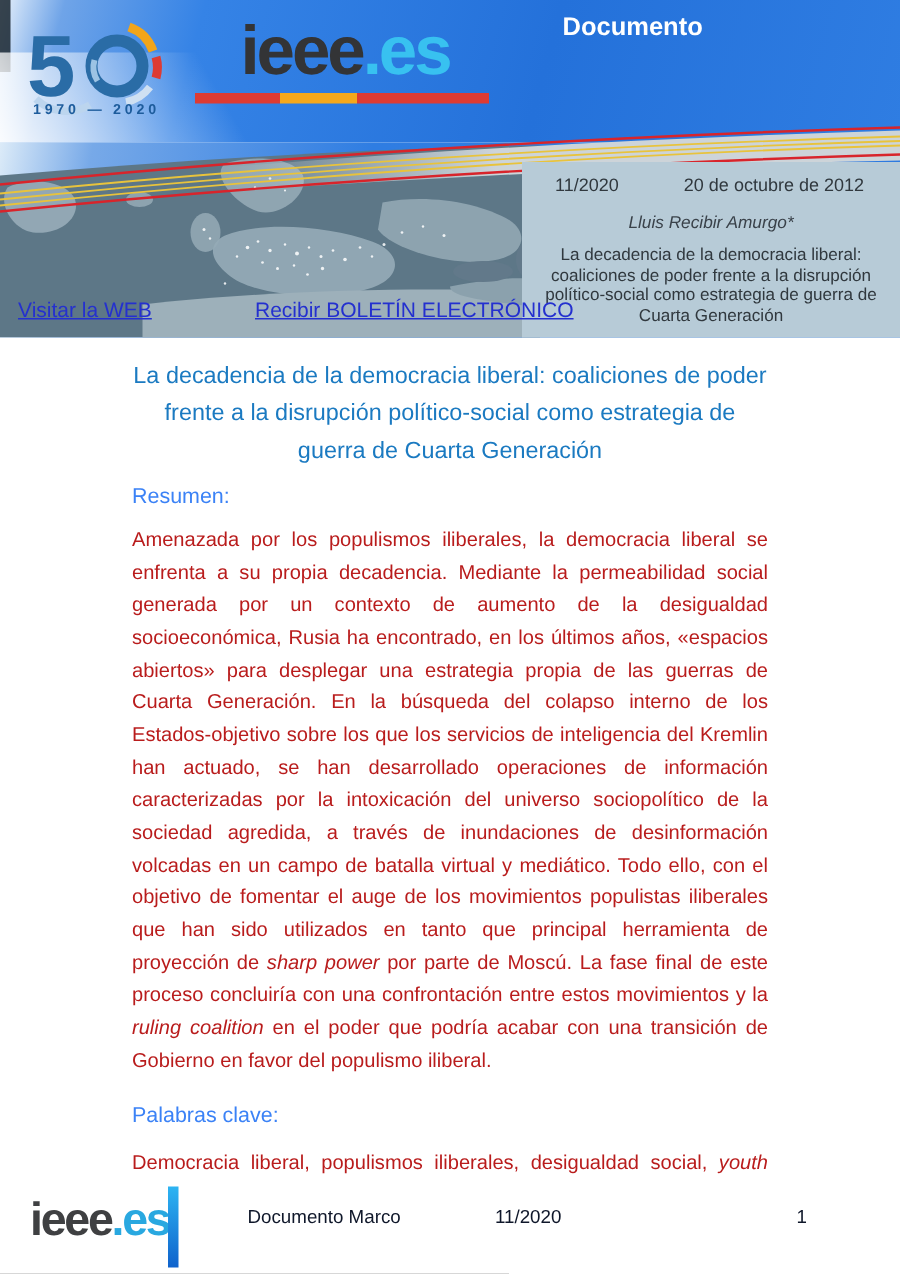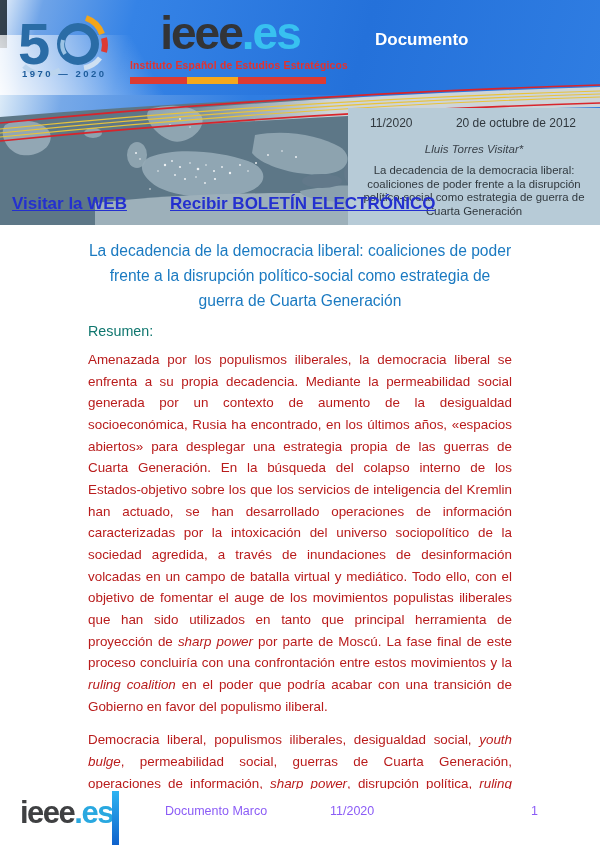--- a/index.html
+++ b/index.html
@@ -19,57 +19,57 @@
 
   .brand { position:absolute; left:130px; top:10px; width:200px; text-align:center; }
   .brand-word { font-size:46px; font-weight:bold; letter-spacing:-2px; line-height:46px; }
   .brand-word .dark { color:#333436; }
   .brand-word .cyan { color:#38c1f0; }
   .brand-sub { margin-top:4px; font-size:10.3px; font-weight:bold; color:#e5322c; letter-spacing:.2px; white-space:nowrap; }
   .brand-stripe { margin-top:6px; height:7px; width:196px;
     background:linear-gradient(to right,#dd3b33 0 29%, #f5a81c 29% 55%, #dd3b33 55% 100%); }
 
   .doctype { position:absolute; left:375px; top:8px; color:#fff; }
-  .doctype-l1 { font-size:17px; font-weight:bold;margin-top:22px; }
+  .doctype-l1 { font-size:17px; font-weight:bold; }
   .doctype-l2 { font-size:37px; margin-top:2px; letter-spacing:.5px; }
 
   
   .hero { position:relative; width:600px; height:130px;
     background:linear-gradient(100deg,#dcebf8 0%,#77a9e8 10%,#2f7de2 40%,#2d7ae0 100%); }
   .hero-map { position:absolute; left:0; top:0; }
   .hero-swoosh { position:absolute; left:0; top:-12px; pointer-events:none; }
 
   .panel { position:absolute; left:348px; top:13px; width:252px; height:117px;
     background:#b7cbd7; padding:6px 10px 0 10px; color:#30383e; }
   .panel-row { display:flex; justify-content:space-between; padding:0 14px 0 12px; font-size:12px; margin-top:2px; }
   .panel-author { text-align:center; font-style:italic; font-size:11.5px; margin-top:13px; color:#3a424a; }
   .panel-title { text-align:center; font-size:11.4px; line-height:13.6px; margin-top:9px; }
 
-  .hero-link { position:absolute; bottom:11px; font-size:17px; font-weight:bold; color:#2430cf;
+  .hero-link { position:absolute; bottom:11px; font-size:14px; font-weight:normal; color:#2430cf;
     text-decoration:underline; white-space:nowrap; }
   .hero-link.web { left:12px; }
   .hero-link.newsletter { left:170px; }
 
   
   .article { padding:0 88px; }
   .article-title { margin-top:13px; text-align:center; color:#1b7ac1; font-size:15.6px; line-height:25px; }
-  .h-blue { color:#0f766e; font-size:14.3px; }
+  .h-blue { color:#3b82f6; font-size:14.3px; }
   .h-resumen { margin-top:10px; }
   .h-palabras { margin-top:19px; }
   .body-text { margin-top:10px; text-align:justify; font-size:13.4px; line-height:21.65px; color:#b91c1c; }
   .keywords { margin-top:12px; line-height:22px; }
 
   
   .footer { position:absolute; left:0; bottom:0; width:600px; height:60px; background:#fff; }
   .f-logo { position:absolute; left:20px; top:6px; font-size:31px; font-weight:bold; letter-spacing:-1.5px; }
   .f-logo .dark { color:#3f4042; }
   .f-logo .cyan { color:#29a8e0; }
   .f-bar { position:absolute; left:112px; top:2px; width:7px; height:54px;
     background:linear-gradient(#2db4f2,#0f62cc); }
-  .f-text { position:absolute; top:15px; font-size:12.5px; color:#8b5cf6; }
+  .f-text { position:absolute; top:15px; font-size:12.5px; color:#0f172a; }
   .f-doc { left:165px; }
   .f-issue { left:330px; }
   .f-page { left:531px; }
 </style>
 </head>
 <body>
 
 <div class="page">
 
   <div class="banner">
@@ -87,21 +87,20 @@
         <text x="2" y="60" font-family="'Liberation Sans',sans-serif" font-size="58" font-weight="bold" fill="#2a6ca6">5</text>
 
         <circle cx="62" cy="40" r="17" fill="none" stroke="#2a6ca6" stroke-width="8"></circle>
         <path d="M 49,50 A 17,17 0 0 1 47,36" fill="none" stroke="#9cc3e4" stroke-width="4"></path>
       </svg>
       <div class="anniv-years">1970 — 2020</div>
     </div>
 
     <div class="brand">
       <div class="brand-word"><span class="dark">ieee</span><span class="cyan">.es</span></div>
-      <div class="brand-sub">Instituto Español de Estudios Estratégicos</div>
       <div class="brand-stripe"></div>
     </div>
 
     <div class="doctype">
       <div class="doctype-l1">Documento</div>
     </div>
   </div>
 
   <div class="hero">
 
@@ -168,34 +167,35 @@
       <path d="M0,50 C200,30 400,17 600,11" fill="none" stroke="#e8c33c" stroke-width="1.2"></path>
       <path d="M0,54 C200,34 400,20 600,14" fill="none" stroke="#e8c33c" stroke-width="1.2"></path>
       <path d="M0,58 C200,38 400,26 600,20" fill="none" stroke="#d8242b" stroke-width="1.6"></path>
     </svg>
 
     <div class="panel">
       <div class="panel-row">
         <span>11/2020</span>
         <span>20 de octubre de 2012</span>
       </div>
-      <div class="panel-author">Lluis Torres Visitar*</div>
+      <div class="panel-author">Lluis Recibir Amurgo*</div>
       <div class="panel-title">La decadencia de la democracia liberal: coaliciones de poder frente a la disrupción político-social como estrategia de guerra de Cuarta Generación</div>
     </div>
 
     <a class="hero-link web" href="#">Visitar la WEB</a>
     <a class="hero-link newsletter" href="#">Recibir BOLETÍN ELECTRÓNICO</a>
   </div>
 
   <div class="article">
     <div class="article-title">La decadencia de la democracia liberal: coaliciones de poder frente a la disrupción político-social como estrategia de guerra de Cuarta Generación</div>
 
     <div class="h-blue h-resumen">Resumen:</div>
     <p class="body-text"><span>Amenazada por los populismos iliberales, la democracia liberal se enfrenta a su propia decadencia. Mediante la permeabilidad social generada por un contexto de aumento de la desigualdad socioeconómica, Rusia ha encontrado, en los últimos años, «espacios abiertos» para desplegar una estrategia propia de las guerras de Cuarta Generación. En la búsqueda del colapso interno de los Estados-objetivo sobre los que los servicios de inteligencia del Kremlin han actuado, se han desarrollado operaciones de información caracterizadas por la intoxicación del universo sociopolítico de la sociedad agredida, a través de inundaciones de desinformación volcadas en un campo de batalla virtual y mediático. Todo ello, con el objetivo de fomentar el auge de los movimientos populistas iliberales que han sido utilizados en tanto que principal herramienta de proyección de </span><span style="font-style: italic;">sharp power</span><span> por parte de Moscú. La fase final de este proceso concluiría con una confrontación entre estos movimientos y la </span><span style="font-style: italic;">ruling coalition</span><span> en el poder que podría acabar con una transición de Gobierno en favor del populismo iliberal.</span></p>
 
+    <div class="h-blue h-palabras">Palabras clave:</div>
     <p class="body-text keywords"><span>Democracia liberal, populismos iliberales, desigualdad social, </span><span style="font-style: italic;">youth bulge</span><span>, permeabilidad social, guerras de Cuarta Generación, operaciones de información, </span><span style="font-style: italic;">sharp power</span><span>, disrupción política, </span><span style="font-style: italic;">ruling coalition</span><span>, Rusia.</span></p>
 
   </div>
 
   <div class="footer">
     <div class="f-logo"><span class="dark">ieee</span><span class="cyan">.es</span></div>
     <div class="f-bar"></div>
     <div class="f-text f-doc">Documento Marco</div>
     <div class="f-text f-issue">11/2020</div>
     <div class="f-text f-page">1</div>

